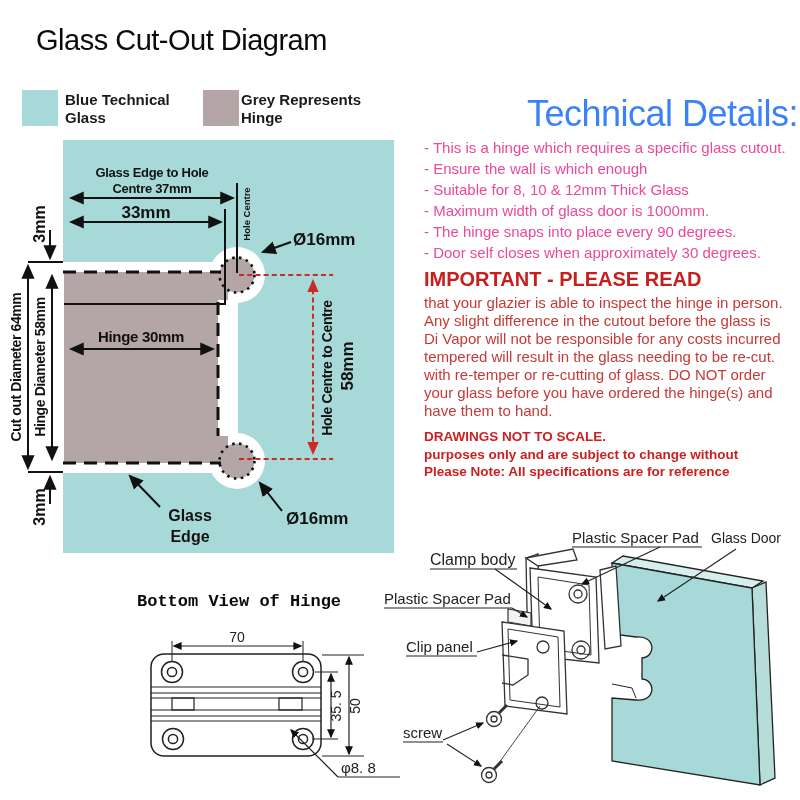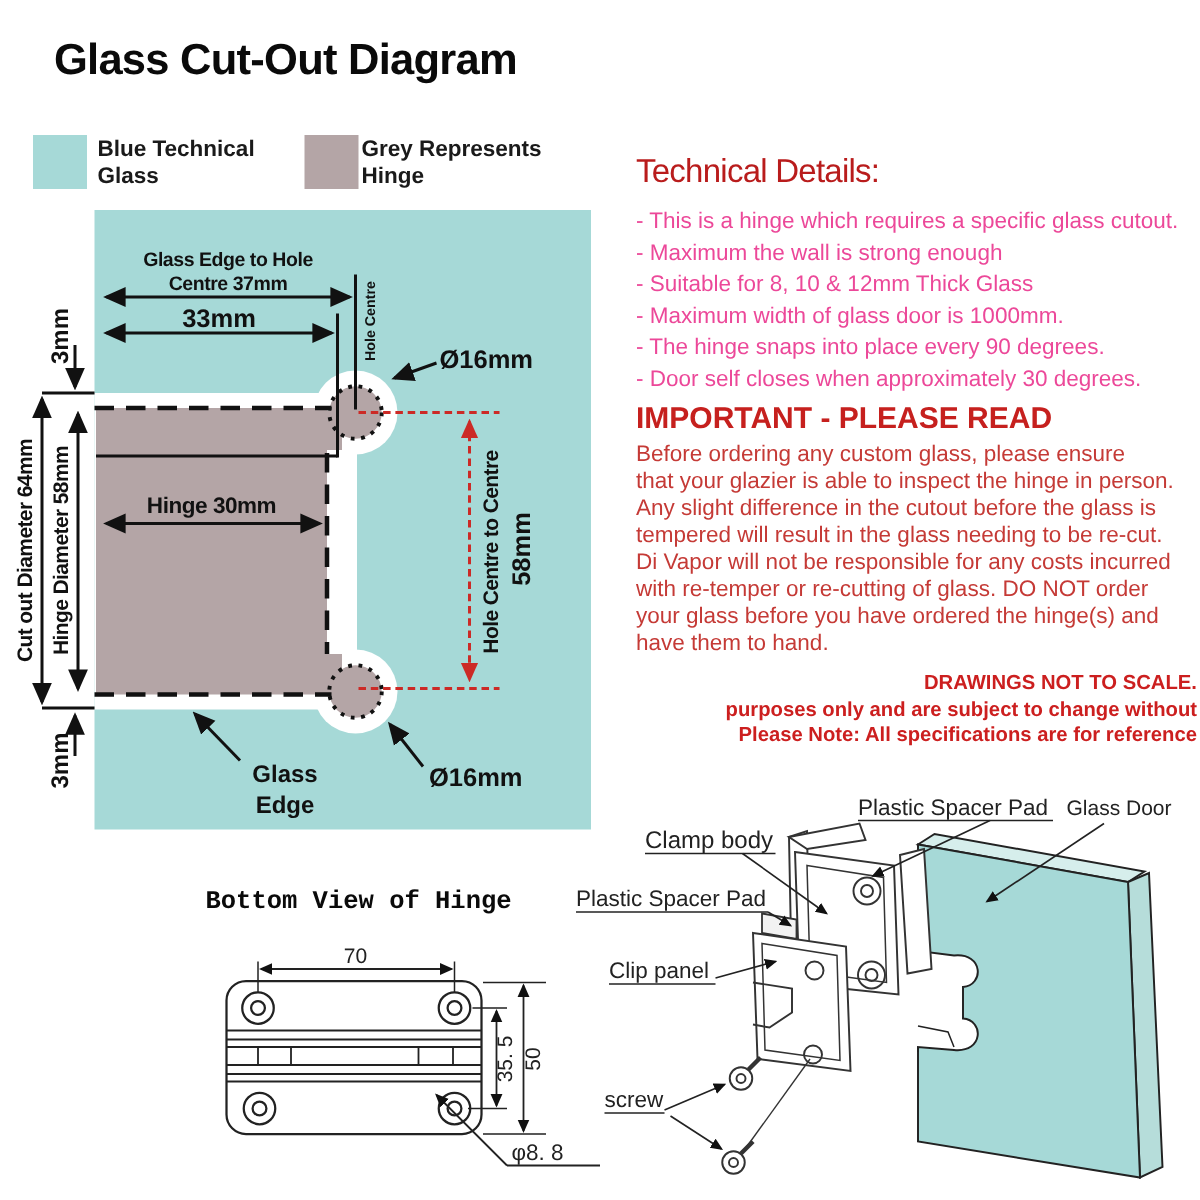--- a/index.html
+++ b/index.html
@@ -1,33 +1,33 @@
 <!DOCTYPE html>
 <html><head>
 <meta charset="utf-8">
 <style>
   html,body{margin:0;padding:0;background:#fff;}
   .page{position:relative;width:800px;height:800px;background:#fff;overflow:hidden;
         font-family:"Liberation Sans",sans-serif;color:#111;}
   .abs{position:absolute;}
-  .title{left:36px;top:24px;font-size:29px;font-weight:bold;letter-spacing:-0.5px;color:#0a0a0a;}
+  .title{left:36px;top:24px;font-size:29px;font-weight:normal;letter-spacing:-0.5px;color:#0a0a0a;}
   .swatch{width:36px;height:36px;}
   .sw-glass{left:22px;top:90px;background:#a6d9d7;}
   .sw-hinge{left:203px;top:90px;background:#b4a5a6;}
   .leg-label{font-size:15px;font-weight:bold;line-height:18px;color:#1a1a1a;}
   .leg-glass{left:65px;top:91px;}
   .leg-hinge{left:241px;top:91px;}
   .rc{left:424px;top:97px;width:374px;}
   .rc div{white-space:nowrap;}
-  .tech-heading{font-size:22px;line-height:34px;color:#b91c1c;margin-bottom:6px;letter-spacing:-0.5px;}
+  .tech-heading{font-size:36px;line-height:34px;color:#3b82f6;margin-bottom:6px;letter-spacing:-0.5px;text-align:right;}
   .bullet{font-size:15px;line-height:21px;color:#ec4899;}
   .imp-heading{font-size:20px;font-weight:bold;color:#c6201e;margin-top:4px;line-height:24px;}
   .imp-line{font-size:15px;line-height:18px;color:#c53a36;}
   .imp-body{margin-top:3px;}
-  .note{margin-top:8px;text-align:right;}
+  .note{margin-top:8px;}
   .note-line{font-size:13.5px;line-height:17.5px;font-weight:bold;color:#cc1f1f;}
   .bv-title{left:137px;top:592px;font-size:17px;font-weight:bold;color:#0a0a0a;font-family:Liberation Mono, monospace;}
   svg{position:absolute;left:0;top:0;}
   svg text{font-family:"Liberation Sans",sans-serif;fill:#111;}
   .tb9{font-size:9.5px;font-weight:bold;}
   .tb13{font-size:13px;font-weight:bold;letter-spacing:-0.3px;}
   .tb14{font-size:14px;font-weight:bold;letter-spacing:-0.4px;}
   .tb15{font-size:15px;font-weight:bold;letter-spacing:-0.3px;}
   .tb16{font-size:16px;font-weight:bold;}
   .tb17{font-size:17px;font-weight:bold;}
@@ -221,33 +221,32 @@
   </div>
   <div class="abs swatch sw-hinge"></div>
   <div class="abs leg-label leg-hinge">
     <div>Grey Represents</div>
     <div>Hinge</div>
   </div>
 
   <div class="abs rc">
     <div class="tech-heading">Technical Details:</div>
     <div class="bullet">- This is a hinge which requires a specific glass cutout.</div>
-    <div class="bullet">- Maximum the wall is strong enough</div>
+    <div class="bullet">- Ensure the wall is which enough</div>
     <div class="bullet">- Suitable for 8, 10 &amp; 12mm Thick Glass</div>
     <div class="bullet">- Maximum width of glass door is 1000mm.</div>
     <div class="bullet">- The hinge snaps into place every 90 degrees.</div>
     <div class="bullet">- Door self closes when approximately 30 degrees.</div>
 
     <div class="imp-heading">IMPORTANT - PLEASE READ</div>
     <div class="imp-body">
-      <div class="imp-line">Before ordering any custom glass, please ensure</div>
       <div class="imp-line">that your glazier is able to inspect the hinge in person.</div>
       <div class="imp-line">Any slight difference in the cutout before the glass is</div>
+      <div class="imp-line">Di Vapor will not be responsible for any costs incurred</div>
       <div class="imp-line">tempered will result in the glass needing to be re-cut.</div>
-      <div class="imp-line">Di Vapor will not be responsible for any costs incurred</div>
       <div class="imp-line">with re-temper or re-cutting of glass. DO NOT order</div>
       <div class="imp-line">your glass before you have ordered the hinge(s) and</div>
       <div class="imp-line">have them to hand.</div>
     </div>
 
     <div class="note">
       <div class="note-line">DRAWINGS NOT TO SCALE.</div>
       <div class="note-line">purposes only and are subject to change without</div>
       <div class="note-line">Please Note: All specifications are for reference</div>
     </div>

